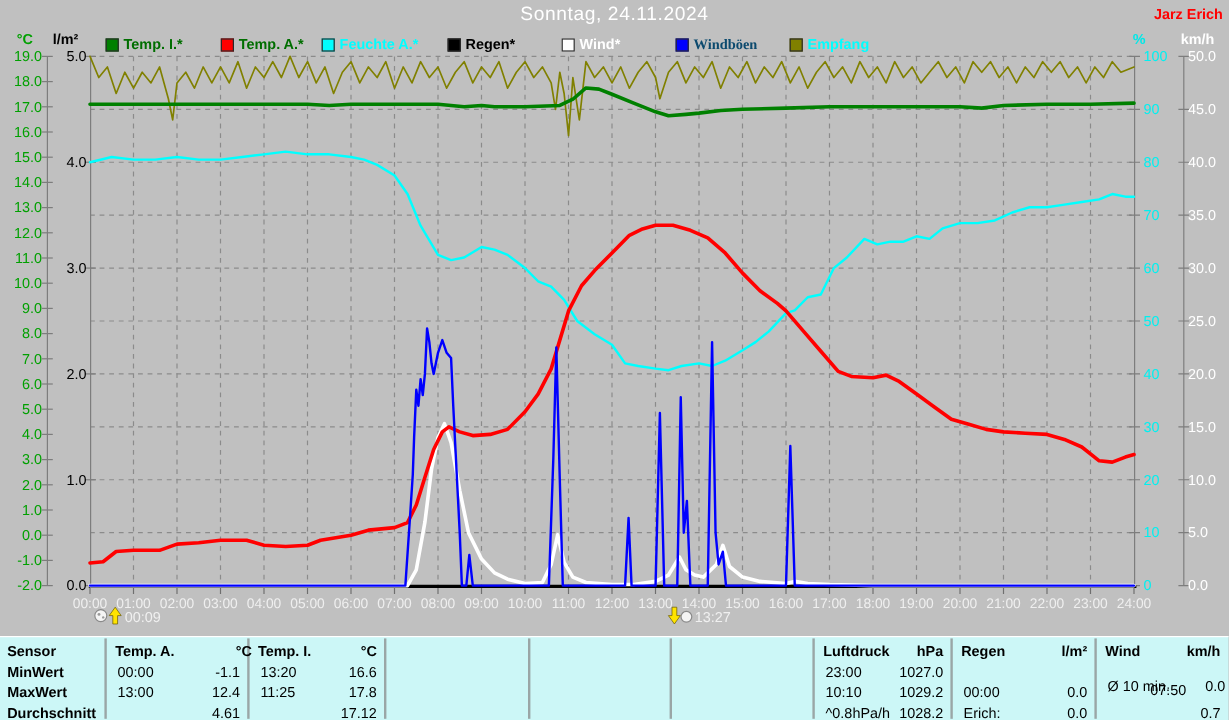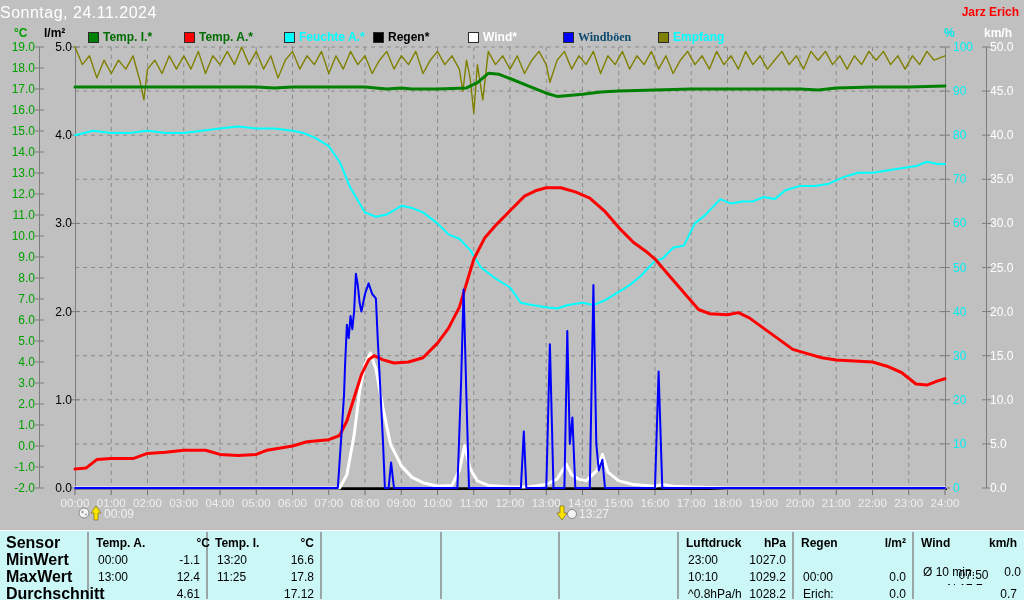--- a/index.html
+++ b/index.html
@@ -1,18 +1,18 @@
 <!DOCTYPE html>
 <html><head>
 <meta charset="utf-8">
 <style>
   html,body{margin:0;padding:0;background:#c0c0c0;}
   #root{position:relative;width:1024px;height:600px;background:#c0c0c0;overflow:hidden;
         font-family:"Liberation Sans",sans-serif;}
-  #page-title{position:absolute;top:4px;left:0;right:0;text-align:left;
+  #page-title{position:absolute;top:4px;left:0;right:0;text-align:center;
         color:#ffffff;font-size:16px;letter-spacing:.5px;}
   #station-owner{position:absolute;top:5px;right:5px;color:#ff0000;
         font-size:12px;font-weight:bold;}
   .legend-item{position:absolute;top:31px;display:flex;align-items:center;gap:4px;}
   .legend-swatch{width:11px;height:11px;display:inline-block;border:1px solid #2a2a2a;box-sizing:border-box;}
   .legend-label{font-size:12px;font-weight:bold;line-height:12px;white-space:nowrap;}
   .unit-label{position:absolute;top:26px;font-size:12px;font-weight:bold;}
   #unit-temp{left:14px;color:#00a000;}
   #unit-rain{left:44px;color:#000000;}
   #unit-hum{left:944px;color:#00e8e8;}
@@ -20,21 +20,21 @@
   #chart-svg{position:absolute;top:0;left:0;}
   #summary-table{position:absolute;top:530px;left:0;width:1024px;height:70px;
         background:#ccf7f7;border-top:1px solid #ffffff;box-sizing:border-box;}
   .tbl-divider{position:absolute;top:1px;bottom:1px;width:2px;background:#9aa6a6;}
   .tbl-cell{position:absolute;height:17px;display:flex;justify-content:space-between;
         align-items:center;font-size:12px;color:#000;white-space:nowrap;overflow:hidden;}
   .tbl-cell .lft{padding-left:10px;}
   .tbl-cell .rgt{padding-right:7px;text-align:right;}
   .tbl-head{font-weight:bold;}
   .tbl-head .lft{padding-left:8px;}
-  .tbl-rowlabel{position:absolute;left:6px;height:17px;font-size:16px;font-weight:bold;
+  .tbl-rowlabel{position:absolute;left:6px;height:17px;font-size:12px;font-weight:bold;
         display:flex;align-items:center;}
 </style>
 </head>
 <body>
 
 <div id="root">
   <div id="page-title">Sonntag, 24.11.2024</div>
   <div id="station-owner">Jarz Erich</div>
 
   <span id="unit-temp" class="unit-label">°C</span>
@@ -250,21 +250,21 @@
 
   <div id="legend">
       <div class="legend-item" style="left: 88px;">
         <span class="legend-swatch" style="background: rgb(0, 128, 0);"></span>
         <span class="legend-label" style="color: rgb(0, 110, 0);">Temp. I.*</span>
       </div>
       <div class="legend-item" style="left: 184px;">
         <span class="legend-swatch" style="background: rgb(255, 0, 0);"></span>
         <span class="legend-label" style="color: rgb(0, 110, 0);">Temp. A.*</span>
       </div>
-      <div class="legend-item" style="left: 284px;">
+      <div class="legend-item" style="left: 268px;">
         <span class="legend-swatch" style="background: rgb(0, 255, 255);"></span>
         <span class="legend-label" style="color: rgb(0, 255, 255);">Feuchte A.*</span>
       </div>
       <div class="legend-item" style="left: 373px;">
         <span class="legend-swatch" style="background: rgb(0, 0, 0);"></span>
         <span class="legend-label" style="color: rgb(0, 0, 0);">Regen*</span>
       </div>
       <div class="legend-item" style="left: 468px;">
         <span class="legend-swatch" style="background: rgb(255, 255, 255);"></span>
         <span class="legend-label" style="color: rgb(255, 255, 255);">Wind*</span>

